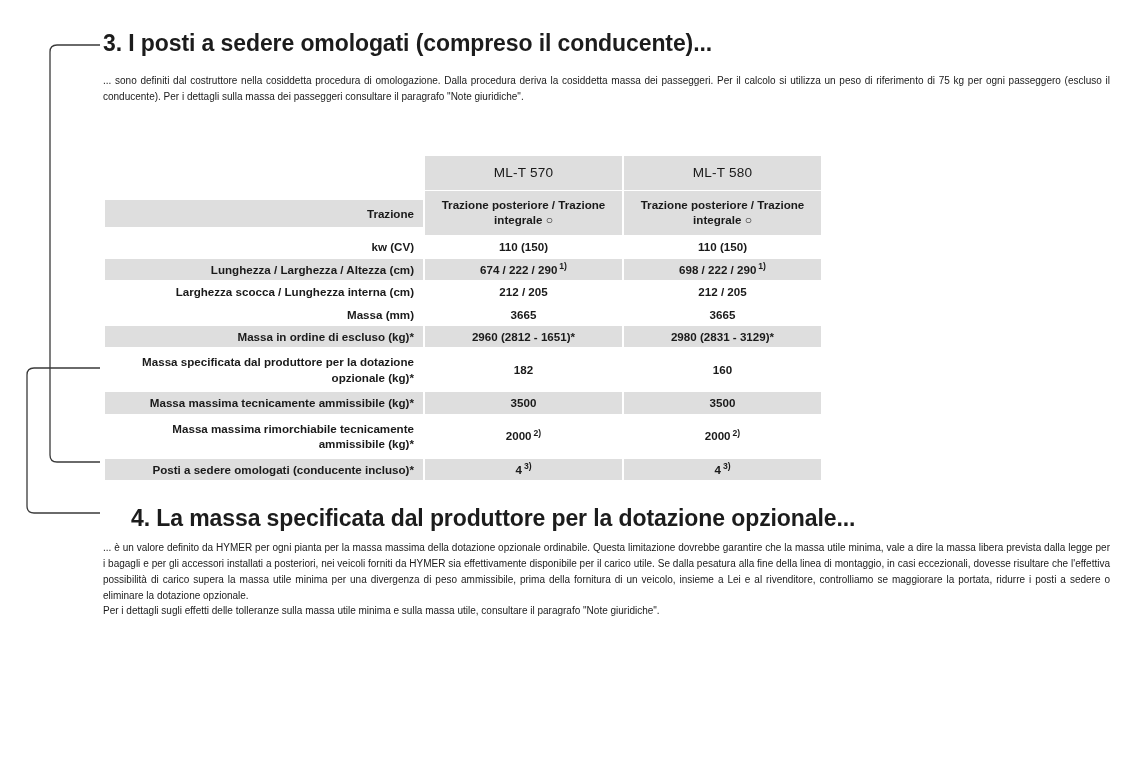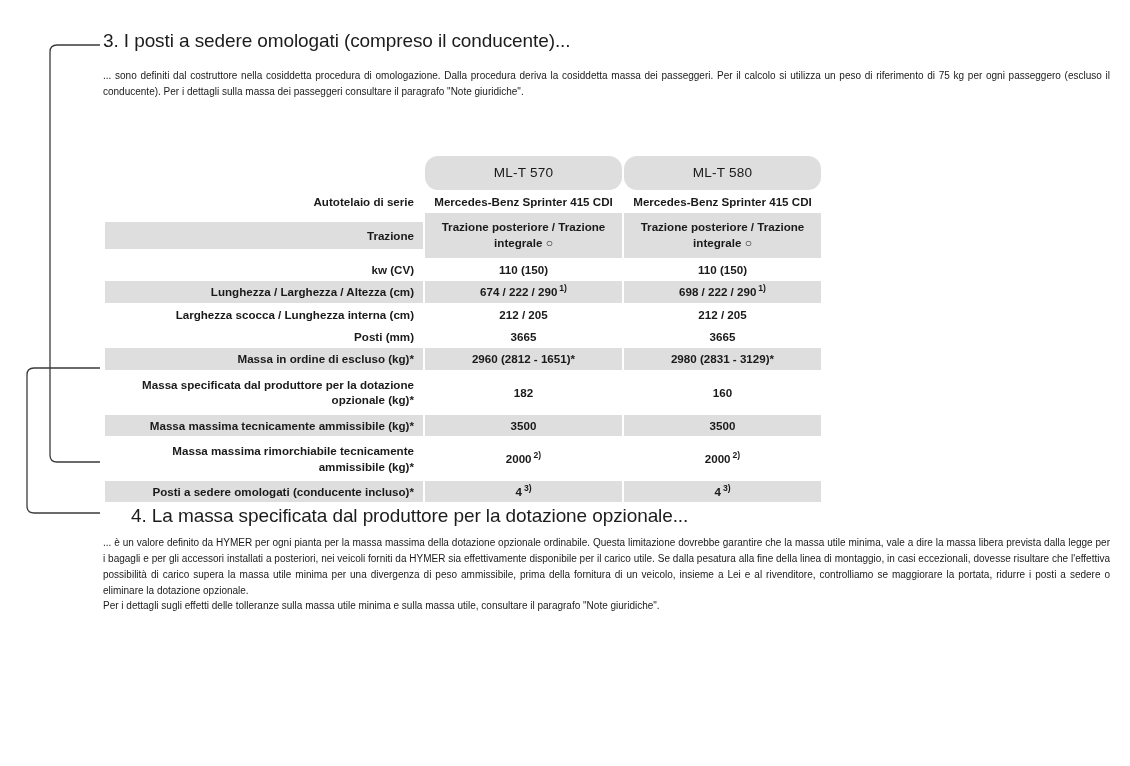--- a/index.html
+++ b/index.html
@@ -19,22 +19,22 @@
 
   
   .bracket-layer {
     position: absolute;
     left: 0; top: 0;
     width: 1130px; height: 766px;
     pointer-events: none;
   }
 
   h2.section-heading {
-    font-size: 19px;
-    font-weight: normal;
+    font-size: 23px;
+    font-weight: bold;
     color: #1c1c1c;
     margin: 0;
     letter-spacing: -0.1px;
   }
 
   p.body-text {
     font-size: 10px;
     line-height: 1.62;
     margin: 0;
     text-align: justify;
@@ -92,21 +92,20 @@
   .shade { background: #dedede; }
   .plain { background: #ffffff; }
 
   .cell.model-head {
     font-size: 13.6px;
     font-weight: normal;
     text-align: center;
     padding-top: 8px;
     padding-bottom: 8px;
     letter-spacing: 0.2px;
-    border-radius: 13px;
   }
   .cell.empty-head { background: #ffffff; }
 
   .cell.sub-tall { padding-top: 6px; padding-bottom: 6px; }
 
   sup.note {
     font-size: 8.6px;
     font-weight: bold;
     vertical-align: super;
     line-height: 0;
@@ -158,31 +157,20 @@
           <div class="cell model-head shade">ML-T 570</div>
         </td>
         <td>
           <div class="cell model-head shade">ML-T 580</div>
         </td>
       </tr>
     </thead>
     <tbody id="spec-body">
         <tr>
           <td>
-            <div class="cell label plain">Autotelaio di serie</div>
-          </td>
-          <td>
-            <div class="cell val plain"><span>Mercedes-Benz Sprinter 415 CDI</span></div>
-          </td>
-          <td>
-            <div class="cell val plain"><span>Mercedes-Benz Sprinter 415 CDI</span></div>
-          </td>
-        </tr>
-        <tr>
-          <td>
             <div class="cell label shade sub-tall">Trazione</div>
           </td>
           <td>
             <div class="cell val shade sub-tall"><span>Trazione posteriore / Trazione integrale <span class="ring">○</span></span></div>
           </td>
           <td>
             <div class="cell val shade sub-tall"><span>Trazione posteriore / Trazione integrale <span class="ring">○</span></span></div>
           </td>
         </tr>
         <tr>
@@ -213,21 +201,21 @@
           </td>
           <td>
             <div class="cell val plain"><span>212 / 205</span></div>
           </td>
           <td>
             <div class="cell val plain"><span>212 / 205</span></div>
           </td>
         </tr>
         <tr>
           <td>
-            <div class="cell label plain">Posti (mm)</div>
+            <div class="cell label plain">Massa (mm)</div>
           </td>
           <td>
             <div class="cell val plain"><span>3665</span></div>
           </td>
           <td>
             <div class="cell val plain"><span>3665</span></div>
           </td>
         </tr>
         <tr>
           <td>

